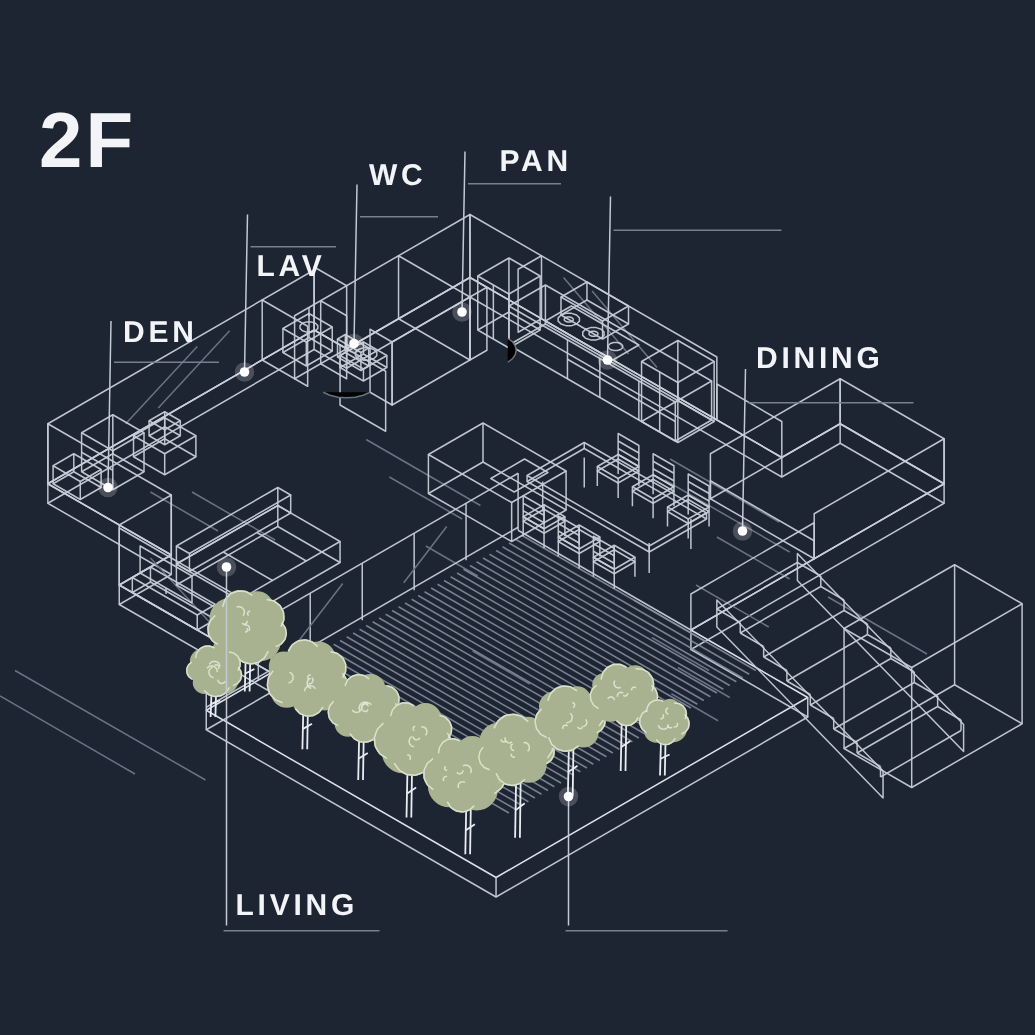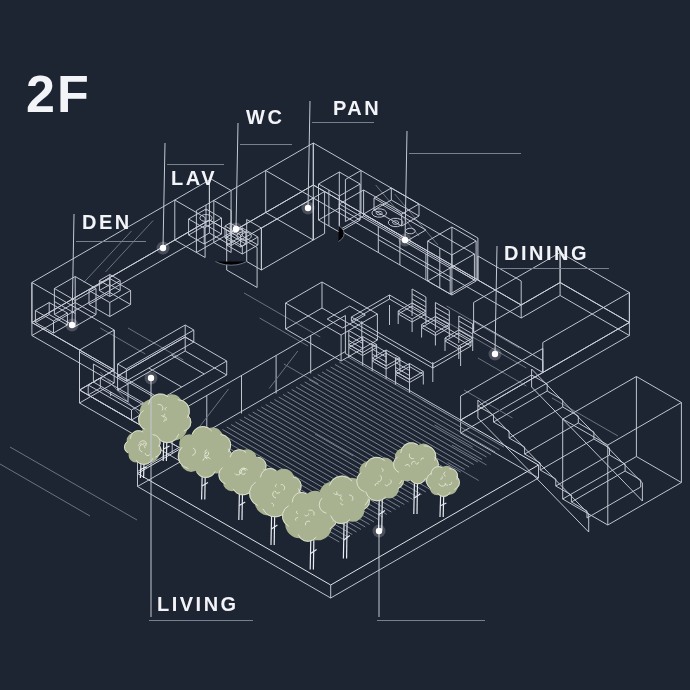--- a/index.html
+++ b/index.html
@@ -24,21 +24,21 @@
   .floor-title{position:absolute;left:26px;top:68px;font-size:52px;line-height:1;font-weight:700;
                letter-spacing:2px;color:var(--label);}
   .lbl{position:absolute;font-size:20px;line-height:1.1;font-weight:700;letter-spacing:2.5px;
        color:var(--label);white-space:nowrap;}
   .rule{position:absolute;height:1px;background:var(--underline);}
   #lbl-den{left:82px;top:211px;}      #rule-den{left:76px;top:241px;width:70px;}
   #lbl-lav{left:171px;top:139px;margin-top:28px;}     #rule-lav{left:167px;top:164px;width:57px;}
   #lbl-wc{left:246px;top:106px;}      #rule-wc{left:240px;top:144px;width:52px;}
   #lbl-pan{left:333px;top:97px;}      #rule-pan{left:312px;top:122px;width:62px;}
   #lbl-kitchen{left:415px;top:127px;} #rule-kitchen{left:409px;top:153px;width:112px;}
-  #lbl-dining{left:504px;top:242px;}  #rule-dining{left:499px;top:268px;width:110px;}
+  #lbl-dining{left:504px;top:228px;}  #rule-dining{left:499px;top:268px;width:110px;}
   #lbl-living{left:157px;top:593px;}  #rule-living{left:149px;top:620px;width:104px;}
   #lbl-baldeck{left:386px;top:593px;} #rule-baldeck{left:377px;top:620px;width:108px;}
 </style>
 </head>
 <body>
 
 <div id="stage">
   <svg id="scene" width="690" height="690" viewBox="0 0 690 690">
     <g id="g-floor">
         <path d="M313.3,185.0L521.2,305.0L560.1,282.5L629.4,322.5L460.6,420.0L538.5,465.0L330.7,585.0L137.5,473.5L180.8,448.5L79.5,390.0L114.2,370.0L31.9,322.5L209.4,220.0L231.1,232.5Z" class="ln bright"></path>

